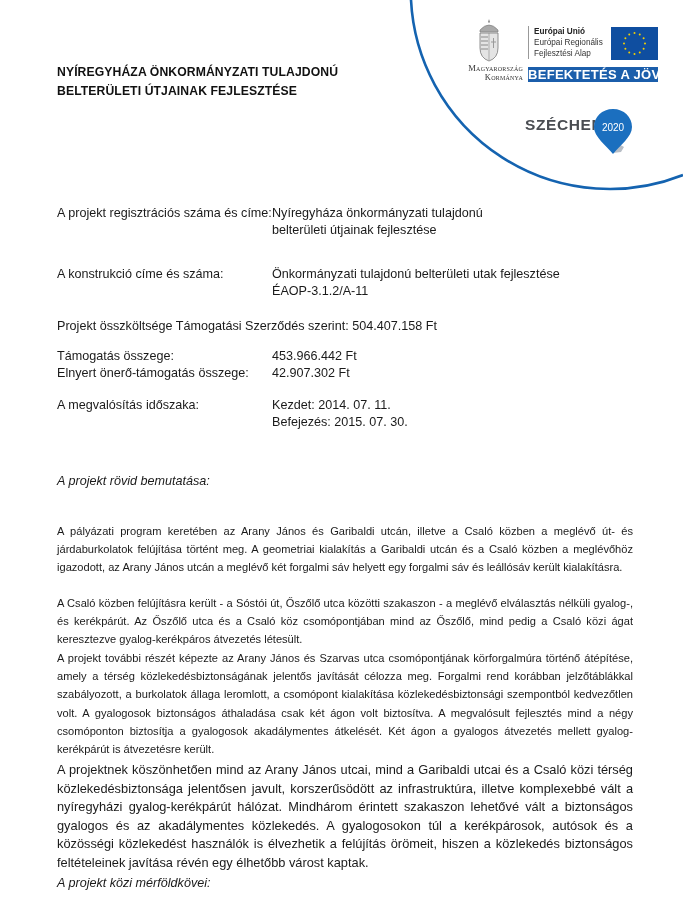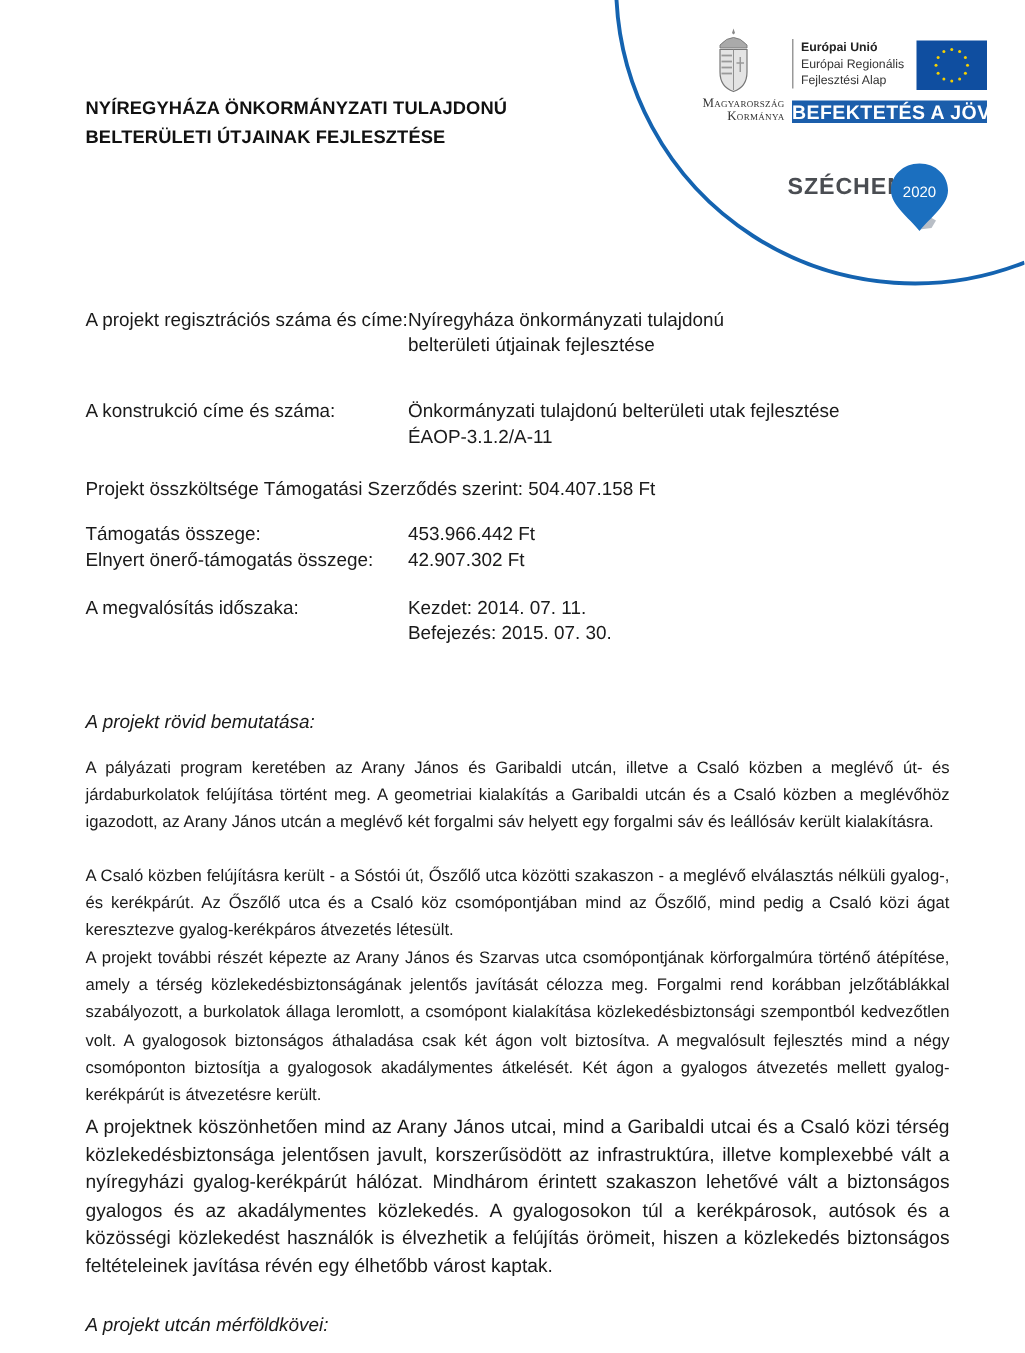--- a/index.html
+++ b/index.html
@@ -45,21 +45,21 @@
   .row { position: absolute; left: 57px; font-size: 12.6px; line-height: 16.5px; width: 600px; }
   .row .lbl { position: absolute; left: 0; top: 0; white-space: nowrap; }
   .row .val { position: absolute; left: 215px; top: 0; white-space: nowrap; }
   .row .val div { white-space: nowrap; }
 
   .section-head {
     position: absolute; left: 57px; font-style: italic; font-size: 12.6px; color: #1a1a1a;
   }
   .para {
     position: absolute; left: 57px; width: 576px; font-size: 11.1px; line-height: 18.2px;
-    text-align: justify; color: #1a1a1a;
+    text-align: justify; color: #1a1a1a; margin-top: 19px;
   }
   .para.big { font-size: 12.8px; line-height: 18.6px; }
 </style>
 </head>
 <body>
 
 <svg class="arc" viewBox="0 0 683 200">
   <path d="M 411 0 A 199 199 0 0 0 683 175" fill="none" stroke="#1463b0" stroke-width="2.6"></path>
 </svg>
 
@@ -162,13 +162,13 @@
   </div>
 </div>
 
 <div class="section-head" style="top:450px;margin-top:24px;">A projekt rövid bemutatása:</div>
 
 <div class="para" style="top:503px;">A pályázati program keretében az Arany János és Garibaldi utcán, illetve a Csaló közben a meglévő út- és járdaburkolatok felújítása történt meg. A geometriai kialakítás a Garibaldi utcán és a Csaló közben a meglévőhöz igazodott, az Arany János utcán a meglévő két forgalmi sáv helyett egy forgalmi sáv és leállósáv került kialakításra.</div>
 <div class="para" style="top:575px;">A Csaló közben felújításra került - a Sóstói út, Őszőlő utca közötti szakaszon - a meglévő elválasztás nélküli gyalog-, és kerékpárút. Az Őszőlő utca és a Csaló köz csomópontjában mind az Őszőlő, mind pedig a Csaló közi ágat keresztezve gyalog-kerékpáros átvezetés létesült.</div>
 <div class="para" style="top:630px;">A projekt további részét képezte az Arany János és Szarvas utca csomópontjának körforgalmúra történő átépítése, amely a térség közlekedésbiztonságának jelentős javítását célozza meg. Forgalmi rend korábban jelzőtáblákkal szabályozott, a burkolatok állaga leromlott, a csomópont kialakítása közlekedésbiztonsági szempontból kedvezőtlen volt. A gyalogosok biztonságos áthaladása csak két ágon volt biztosítva. A megvalósult fejlesztés mind a négy csomóponton biztosítja a gyalogosok akadálymentes átkelését. Két ágon a gyalogos átvezetés mellett gyalog-kerékpárút is átvezetésre került.</div>
 <div class="para big" style="top:742px;">A projektnek köszönhetően mind az Arany János utcai, mind a Garibaldi utcai és a Csaló közi térség közlekedésbiztonsága jelentősen javult, korszerűsödött az infrastruktúra, illetve komplexebbé vált a nyíregyházi gyalog-kerékpárút hálózat. Mindhárom érintett szakaszon lehetővé vált a biztonságos gyalogos és az akadálymentes közlekedés. A gyalogosokon túl a kerékpárosok, autósok és a közösségi közlekedést használók is élvezhetik a felújítás örömeit, hiszen a közlekedés biztonságos feltételeinek javítása révén egy élhetőbb várost kaptak.</div>
 
-<div class="section-head" style="top:876px;">A projekt utcán mérföldkövei:</div>
+<div class="section-head" style="top:876px;">A projekt közi mérföldkövei:</div>
 
 </body></html>

